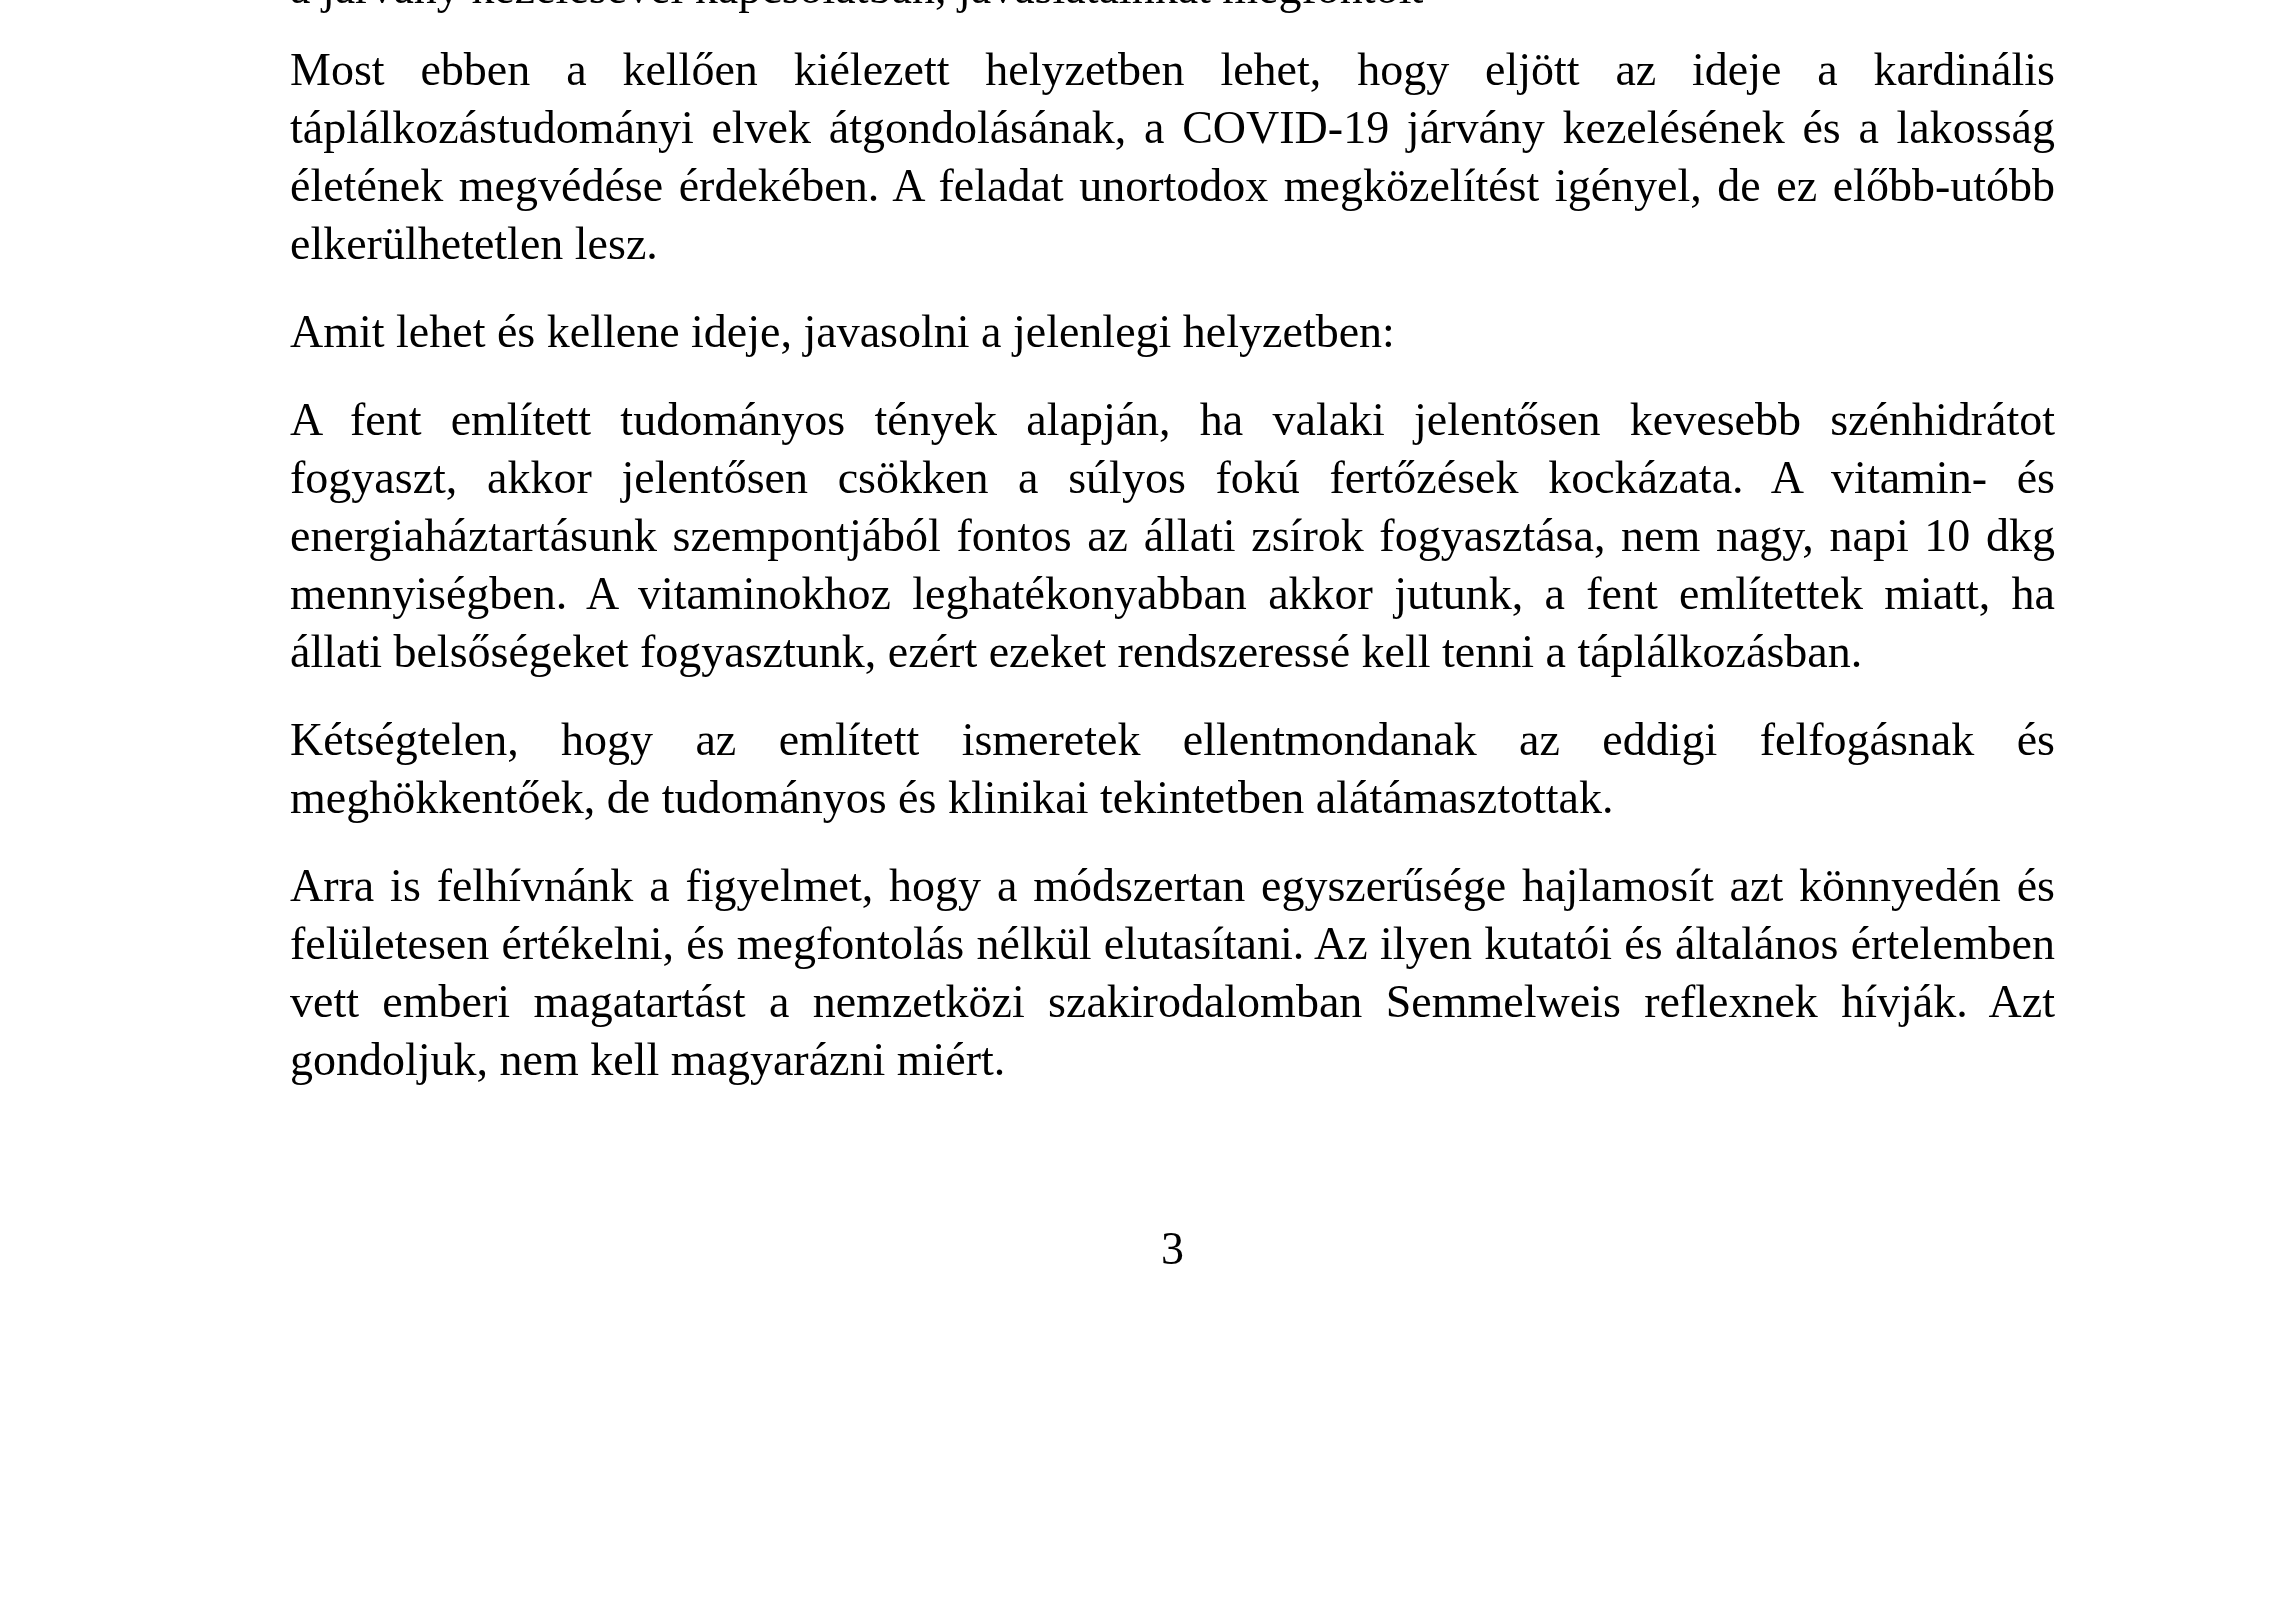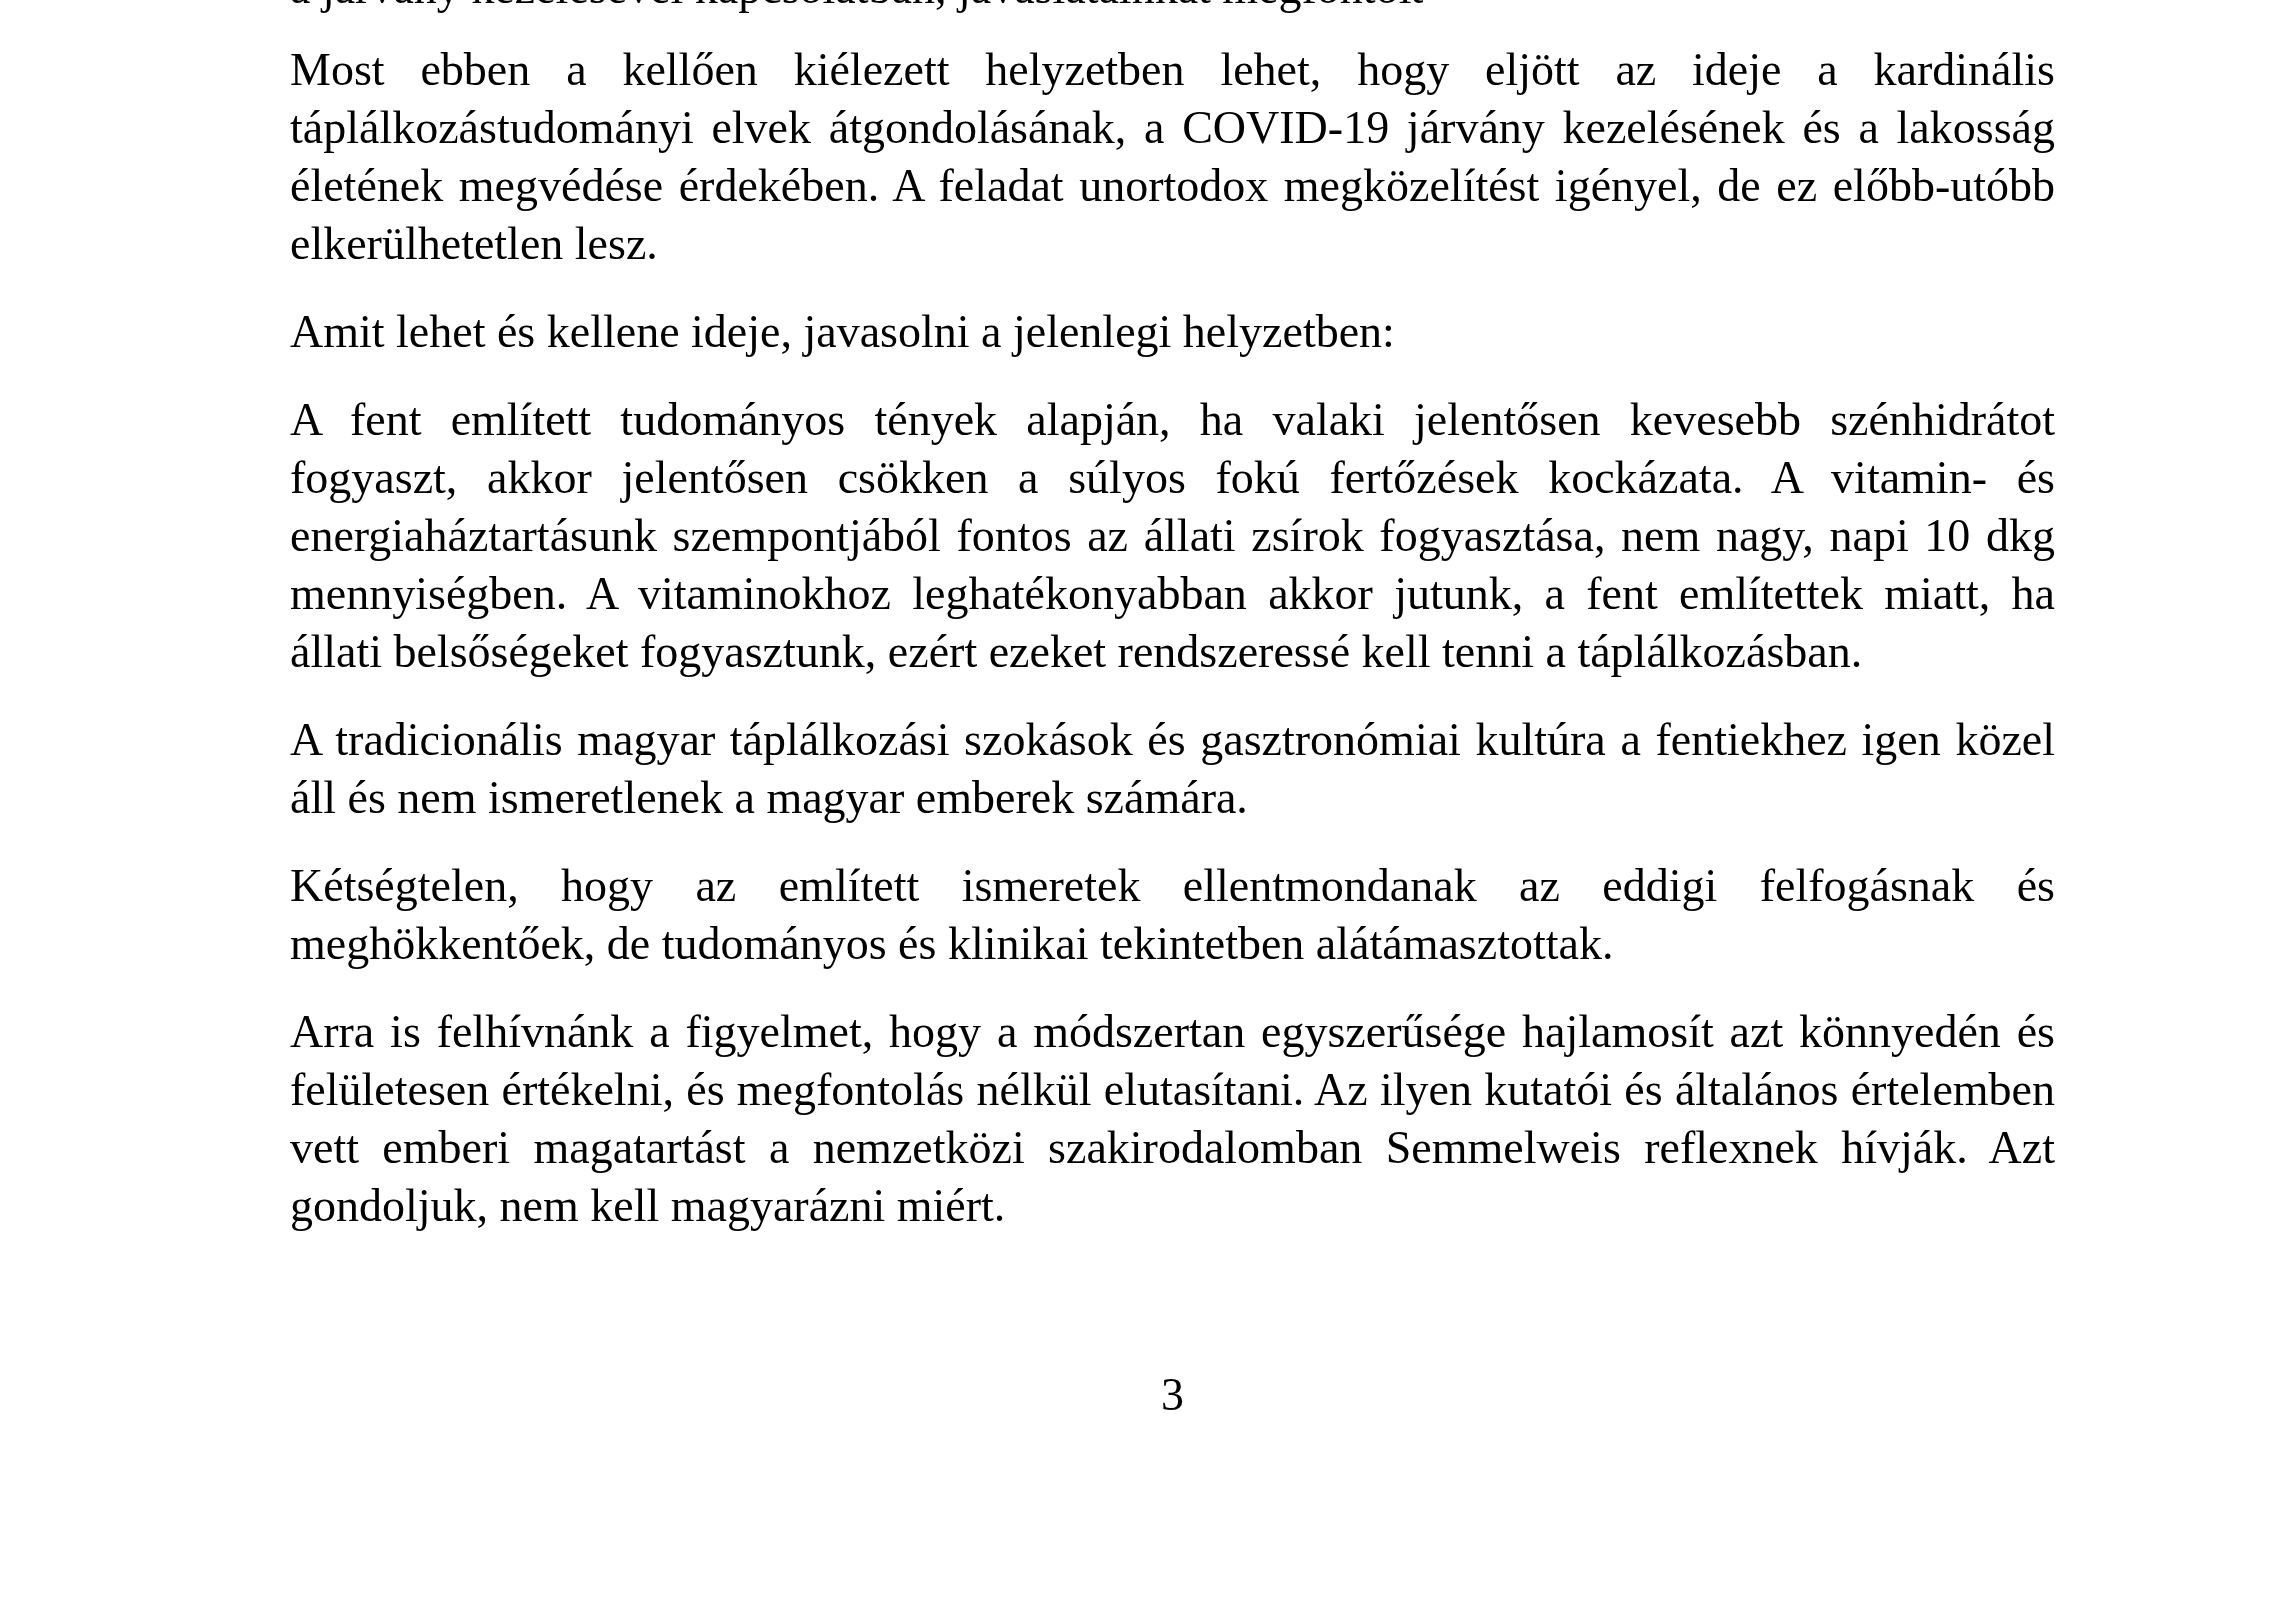--- a/index.html
+++ b/index.html
@@ -61,21 +61,20 @@
     <div class="clipped-line">
       <span>a járvány kezelésével kapcsolatban, javaslatainkat megfontolásra ajánljuk</span>
     </div>
 
     <p class="para first">Most ebben a kellően kiélezett helyzetben lehet, hogy eljött az ideje a kardinális táplálkozástudományi elvek átgondolásának, a COVID-19 járvány kezelésének és a lakosság életének megvédése érdekében. A feladat unortodox megközelítést igényel, de ez előbb-utóbb elkerülhetetlen lesz.</p>
 
     <p class="para">Amit lehet és kellene ideje, javasolni a jelenlegi helyzetben:</p>
 
     <p class="para">A fent említett tudományos tények alapján, ha valaki jelentősen kevesebb szénhidrátot fogyaszt, akkor jelentősen csökken a súlyos fokú fertőzések kockázata. A vitamin- és energiaháztartásunk szempontjából fontos az állati zsírok fogyasztása, nem nagy, napi 10 dkg mennyiségben. A vitaminokhoz leghatékonyabban akkor jutunk, a fent említettek miatt, ha állati belsőségeket fogyasztunk, ezért ezeket rendszeressé kell tenni a táplálkozásban.</p>
 
-    <p class="para">A tradicionális magyar táplálkozási szokások és gasztronómiai kultúra a fentiekhez igen közel áll és nem ismeretlenek a magyar emberek számára.</p>
 
     <p class="para">Kétségtelen, hogy az említett ismeretek ellentmondanak az eddigi felfogásnak és meghökkentőek, de tudományos és klinikai tekintetben alátámasztottak.</p>
 
     <p class="para">Arra is felhívnánk a figyelmet, hogy a módszertan egyszerűsége hajlamosít azt könnyedén és felületesen értékelni, és megfontolás nélkül elutasítani. Az ilyen kutatói és általános értelemben vett emberi magatartást a nemzetközi szakirodalomban Semmelweis reflexnek hívják. Azt gondoljuk, nem kell magyarázni miért.</p>
 
     <div class="page-number">3</div>
 
   </div>
 </div>
 

